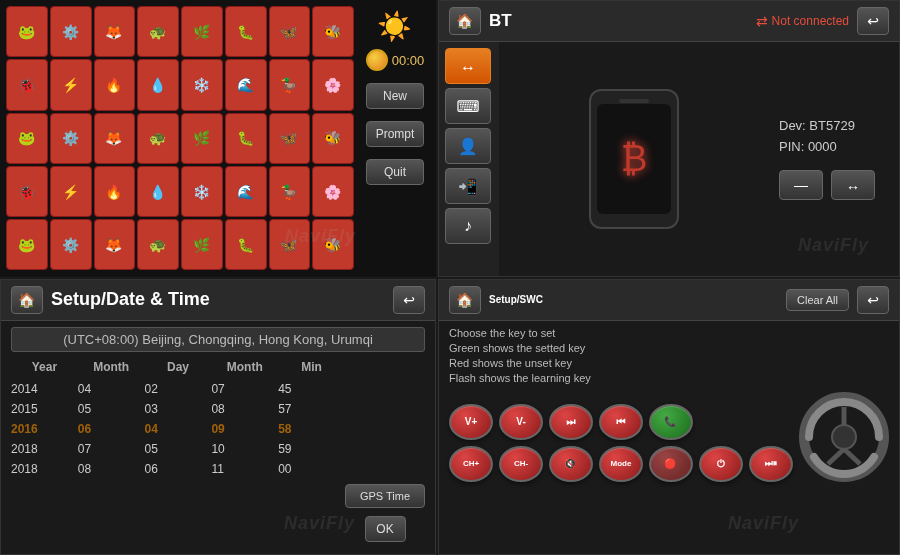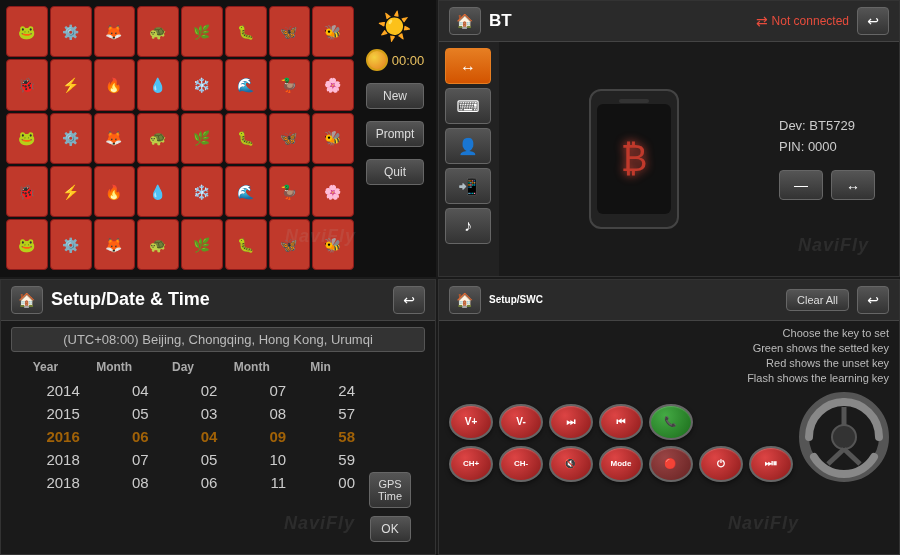--- a/index.html
+++ b/index.html
@@ -289,41 +289,41 @@
       gap: 2px;
     }
     .dt-col-header {
       color: #aaa;
       font-size: 12px;
       margin-bottom: 4px;
       font-weight: bold;
     }
     .dt-val {
       color: #ccc;
-      font-size: 15px;
+      font-size: 12px;
       padding: 2px 0;
       width: 100%;
-      text-align: right;
+      text-align: left;
       cursor: pointer;
     }
     .dt-val.selected {
       color: #a16207;
       font-weight: bold;
     }
     .dt-sidebar {
       display: flex;
       flex-direction: column;
       align-items: center;
       justify-content: flex-end;
       gap: 8px;
       padding-bottom: 6px;
       min-width: 70px;
     }
     .gps-btn {
-      width: 42px;
+      width: 80px;
       padding: 5px 0;
       background: linear-gradient(180deg, #555, #333);
       border: 1px solid #666;
       border-radius: 4px;
       color: #ddd;
       font-size: 11px;
       text-align: center;
       cursor: pointer;
     }
     .ok-btn {
@@ -373,21 +373,20 @@
       display: flex;
       flex-direction: column;
       padding: 6px 10px;
       position: relative;
     }
     .swc-info {
       display: flex;
       flex-direction: column;
       gap: 3px;
       margin-bottom: 8px;
-      text-align: right;
     }
     .swc-info-line {
       color: #bbb;
       font-size: 11px;
     }
     .swc-bottom {
       display: flex;
       gap: 6px;
       align-items: flex-end;
     }
@@ -586,21 +585,21 @@
           <div class="dt-col-header">Month</div>
           <div class="dt-val">07</div>
           <div class="dt-val">08</div>
           <div class="dt-val selected">09</div>
           <div class="dt-val">10</div>
           <div class="dt-val">11</div>
         </div>
 
         <div class="dt-col">
           <div class="dt-col-header">Min</div>
-          <div class="dt-val">24</div>
+          <div class="dt-val">45</div>
           <div class="dt-val">57</div>
           <div class="dt-val selected">58</div>
           <div class="dt-val">59</div>
           <div class="dt-val">00</div>
         </div>
       </div>
       <div class="dt-sidebar">
         <div class="gps-btn">GPS Time</div>
         <div class="ok-btn">OK</div>
       </div>

